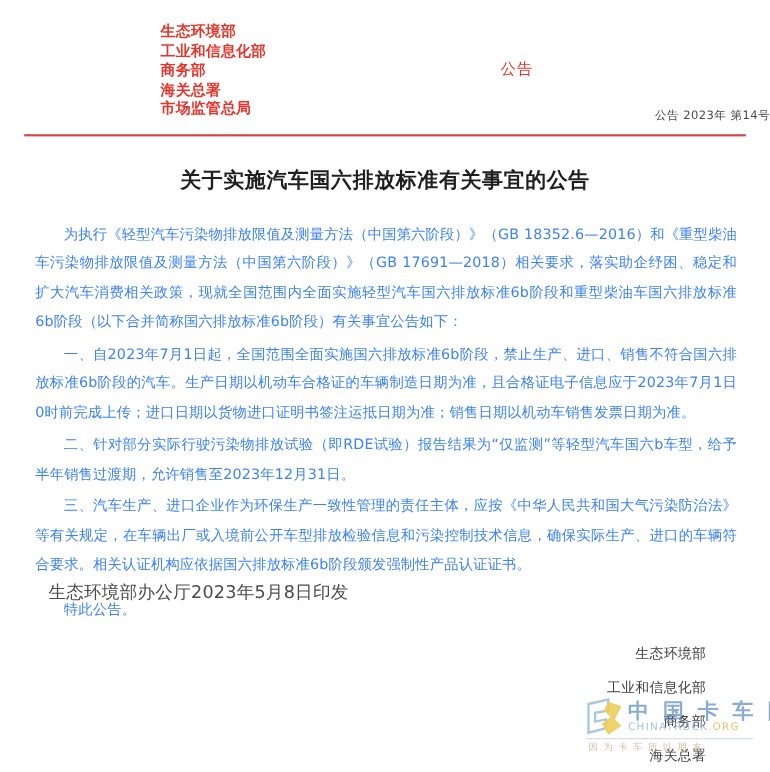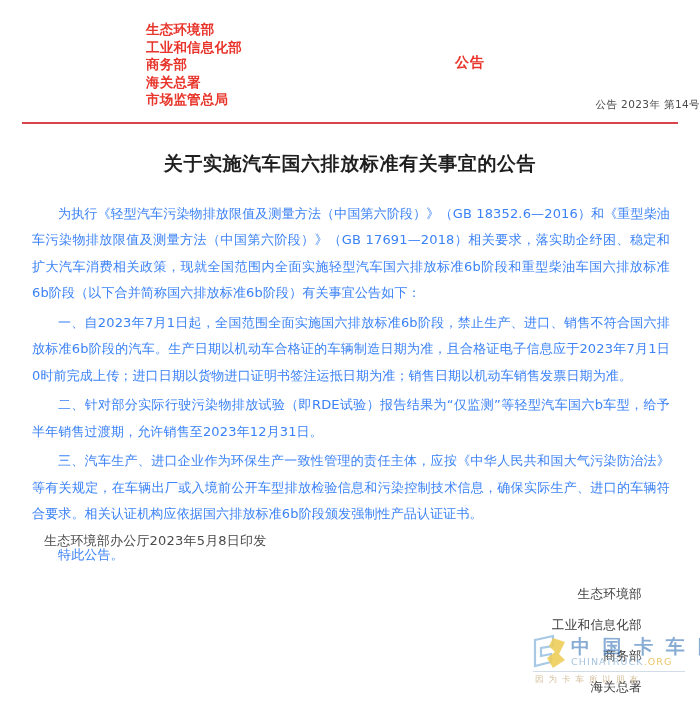--- a/index.html
+++ b/index.html
@@ -45,21 +45,21 @@
     line-height: 16.5px;
     letter-spacing: 0.2px;
     white-space: nowrap;
   }
   .gonggao-label {
     position: absolute;
     left: 455px;
     top: 54px;
     color: #e8352b;
     font-size: 14px;
-    font-weight: bold;
+    font-weight: normal;
     letter-spacing: 1px;
     white-space: nowrap;
   }
 
   .doc-number {
     text-align: right;
     font-size: 10.5px;
     color: #4a4a4a;
     letter-spacing: 0.4px;
     margin-top: 6px;
@@ -113,21 +113,21 @@
     line-height: 31px;
     color: #3c3c3c;
     letter-spacing: 0.3px;
   }
 
   
   .footer {
     position: absolute;
     left: 44px;
     bottom: 14px;
-    font-size: 13px;
+    font-size: 16px;
     color: #4a4a4a;
     letter-spacing: 0.2px;
     margin-top: 12px;
   }
 
   
   .watermark {
     position: absolute;
     left: 533px;
     top: 628px;

